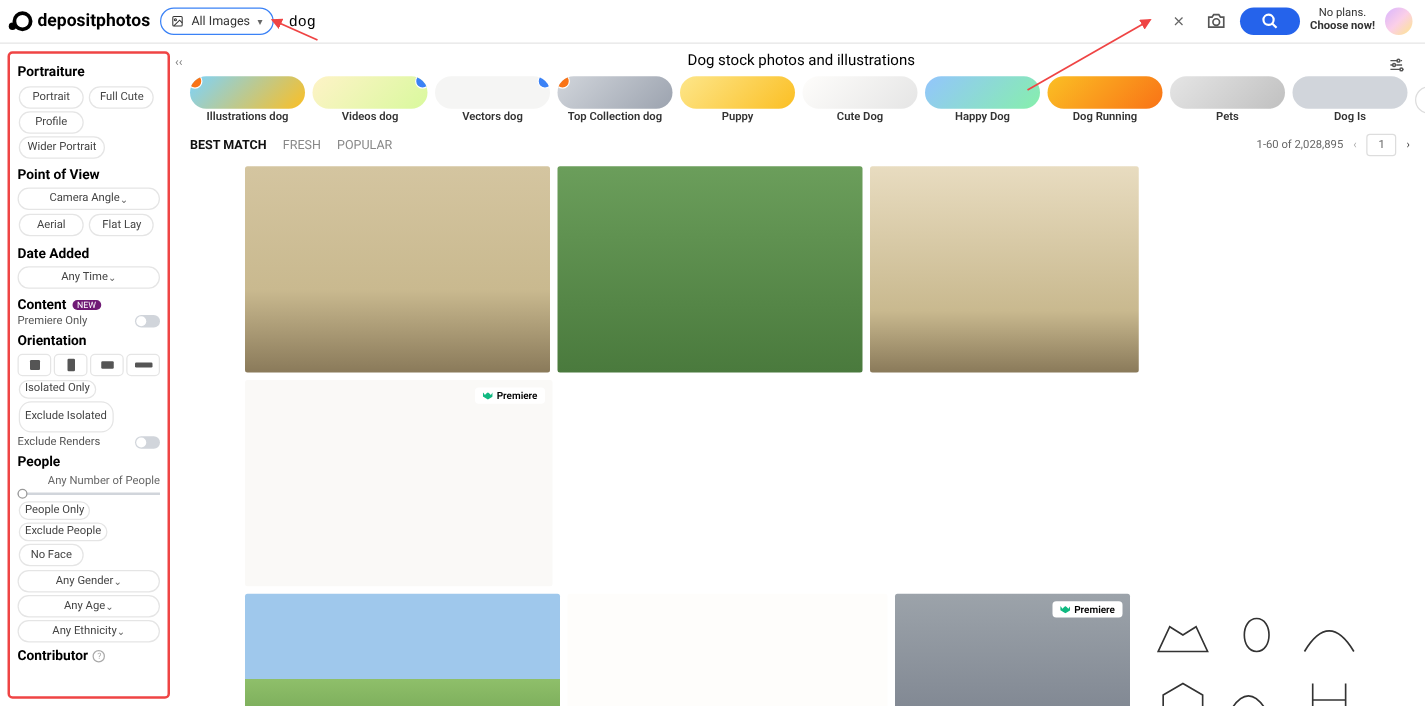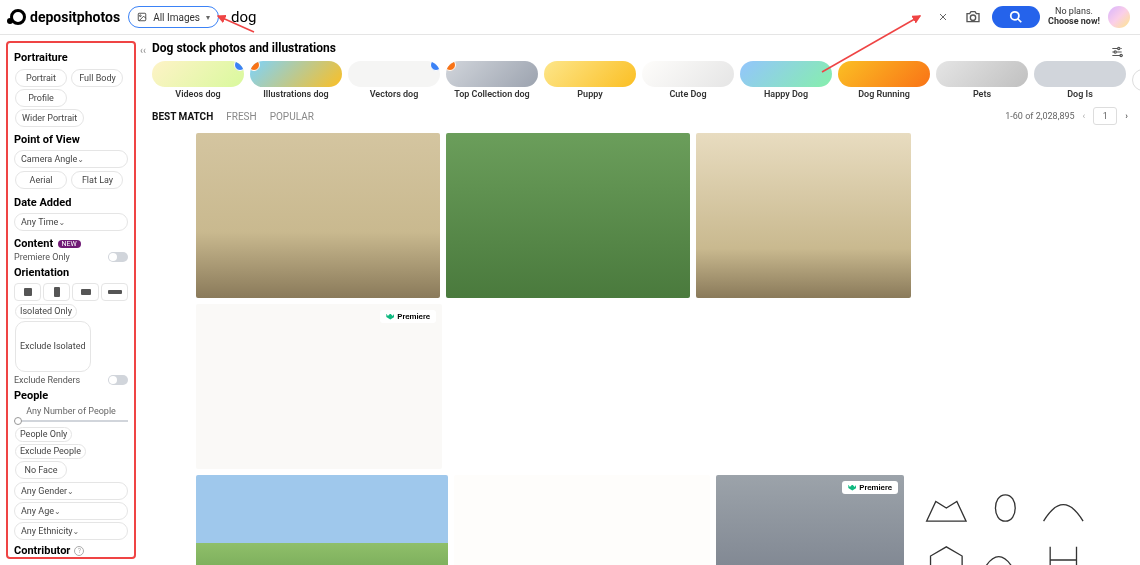--- a/index.html
+++ b/index.html
@@ -4,54 +4,54 @@
 <style>
 *{box-sizing:border-box;margin:0;padding:0;font-family:-apple-system,BlinkMacSystemFont,"Segoe UI",Roboto,Helvetica,Arial,sans-serif;}
 body{width:1140px;height:565px;overflow:hidden;background:#fff;position:relative;}
 
 .header{height:35px;display:flex;align-items:center;padding:0 10px;border-bottom:1px solid #e5e5e5;gap:8px;}
 .logo{display:flex;align-items:center;gap:4px;font-weight:700;font-size:14px;}
 .logo-mark{width:16px;height:16px;border:3px solid #000;border-radius:50%;position:relative;}
 .logo-mark::after{content:'';position:absolute;left:-6px;bottom:-2px;width:6px;height:6px;border-radius:50%;background:#000;}
 .cat-pill{height:22px;border:1px solid #3b82f6;border-radius:11px;display:flex;align-items:center;padding:0 8px;font-size:10px;color:#333;gap:6px;}
 .search-wrap{flex:1;position:relative;}
-.search-input{width:100%;height:22px;border:none;outline:none;font-size:15px;padding:0 4px;}
+.search-input{width:100%;height:22px;border:none;outline:none;font-size:12px;padding:0 4px;font-family:Liberation Mono, monospace;}
 .icon-btn{width:22px;height:22px;display:flex;align-items:center;justify-content:center;color:#555;cursor:pointer;}
 .search-btn{width:48px;height:22px;border-radius:11px;background:#2563eb;display:flex;align-items:center;justify-content:center;}
 .search-btn svg{stroke:#fff;}
 .plans-txt{font-size:9px;line-height:1.1;text-align:center;color:#333;}
 .plans-txt .b{font-weight:700;}
 .avatar{width:22px;height:22px;border-radius:50%;background:linear-gradient(135deg,#d8b4fe,#fbcfe8,#fde68a);}
 
 .main{display:flex;height:calc(100% - 32px);position:relative;}
 .sidebar{width:130px;height:518px;border:2px solid #ef4444;border-radius:4px;margin:6px;padding:6px;overflow:hidden;font-size:10px;position:relative;}
 .collapse-ind{position:absolute;left:140px;top:10px;font-size:10px;color:#888;}
 .sec-title{font-size:11px;font-weight:700;margin:2px 0 4px;}
 .pill{display:inline-flex;align-items:center;justify-content:center;height:18px;min-width:52px;padding:2px 6px;background:#fff;border:1px solid #e5e5e5;border-radius:10px;font-size:9px;margin:1px;color:#444;}
-.wide-select{width:100%;height:18px;border:1px solid #e5e5e5;border-radius:10px;font-size:9px;padding:0 6px;display:flex;align-items:center;justify-content:flex-start;margin:2px 0;color:#444;}
+.wide-select{width:100%;height:18px;border:1px solid #e5e5e5;border-radius:10px;font-size:9px;padding:0 6px;display:flex;align-items:center;justify-content:center;margin:2px 0;color:#444;}
 .chev{font-size:8px;color:#666;}
 .new-badge{display:inline-block;background:#701a75;color:#fff;font-size:7px;padding:0 4px;border-radius:6px;vertical-align:middle;margin-left:2px;}
 .toggle-row{display:flex;align-items:center;justify-content:space-between;font-size:9px;color:#555;margin:2px 0;}
 .toggle{width:20px;height:10px;background:#d1d5db;border-radius:5px;position:relative;}
 .toggle::after{content:'';position:absolute;width:8px;height:8px;background:#fff;border-radius:50%;top:1px;left:1px;}
 .orient-row{display:flex;gap:2px;margin:2px 0;}
 .orient-box{flex:1;height:18px;border:1px solid #e5e5e5;border-radius:4px;display:flex;align-items:center;justify-content:center;}
 .shape{background:#555;border-radius:1px;}
 .sq{width:8px;height:8px;}
 .pt{width:6px;height:10px;}
 .ls{width:10px;height:6px;}
 .pn{width:14px;height:4px;}
 .range-line{height:2px;background:#d1d5db;margin:4px 0;position:relative;}
 .range-dot{width:8px;height:8px;background:#fff;border:1px solid #999;border-radius:50%;position:absolute;top:-3px;left:0;}
-.muted{font-size:9px;color:#666;display:block;text-align:center;margin-bottom:2px;}
+.muted{font-size:9px;color:#666;display:block;text-align:right;margin-bottom:2px;}
 .contributor-row{display:flex;align-items:center;gap:4px;margin-top:4px;font-size:11px;font-weight:700;}
 .qmark{width:10px;height:10px;border:1px solid #aaa;border-radius:50%;display:flex;align-items:center;justify-content:center;font-size:7px;color:#aaa;font-weight:400;}
 
 .content{flex:1;padding:6px 10px;overflow:hidden;position:relative;}
-.page-title{font-size:12px;font-weight:700;margin-bottom:6px;}
+.page-title{font-size:12px;font-weight:400;margin-bottom:6px;text-align:center;}
 .settings-icon{position:absolute;right:12px;top:6px;}
 .cat-scroll{display:flex;gap:6px;align-items:flex-start;position:relative;margin-bottom:8px;}
 .cat-item{width:92px;flex-shrink:0;text-align:center;}
 .cat-thumb{height:26px;border-radius:13px;background:#e5e5e5;position:relative;overflow:hidden;}
 .cat-label{font-size:9px;font-weight:600;margin-top:2px;color:#333;}
 .badge-dot{position:absolute;width:12px;height:12px;border-radius:50%;top:-2px;border:1px solid #fff;}
 .scroll-next{width:22px;height:22px;border:1px solid #ddd;border-radius:50%;background:#fff;display:flex;align-items:center;justify-content:center;align-self:center;font-size:10px;color:#666;flex-shrink:0;}
 .tabs-row{display:flex;align-items:center;justify-content:space-between;margin-bottom:8px;}
 .tabs{display:flex;gap:13px;font-size:10px;color:#888;}
 .tabs .active{color:#111;font-weight:700;}
@@ -129,21 +129,21 @@
   </div>
   <div class="avatar"></div>
 </div>
 
 <div class="main">
 
   <div class="sidebar">
     <div class="sec-title">Portraiture</div>
     <div>
       <span class="pill">Portrait</span>
-      <span class="pill">Full Body</span>
+      <span class="pill">Full Cute</span>
       <span class="pill">Profile</span>
       <span class="pill">Wider Portrait</span>
     </div>
 
     <div class="sec-title" style="margin-top:5px">Point of View</div>
     <div class="wide-select">
       <span>Camera Angle</span>
       <span class="chev">⌄</span>
     </div>
     <div>
@@ -176,21 +176,21 @@
         </div>
       <div class="orient-box">
           <div class="shape ls"></div>
         </div>
       <div class="orient-box">
           <div class="shape pn"></div>
         </div>
     </div>
     <div>
       <span class="pill" style="text-align:center;line-height:1;padding:2px 4px;height:auto">Isolated Only</span>
-      <span class="pill" style="text-align:center;line-height:1;padding:20px 4px;height:auto">Exclude Isolated</span>
+      <span class="pill" style="text-align:center;line-height:1;padding:7px 4px;height:auto">Exclude Isolated</span>
     </div>
     <div class="toggle-row">
       <span>Exclude Renders</span>
       <span class="toggle"></span>
     </div>
 
     <div class="sec-title" style="margin-top:4px">People</div>
     <span class="muted">Any Number of People</span>
     <div class="range-line">
         <div class="range-dot"></div>
@@ -226,30 +226,30 @@
           <path d="M4 6h10M18 6h2M4 12h4M12 12h8M4 18h14M22 18h-1"></path>
           <circle cx="15" cy="6" r="2"></circle>
           <circle cx="9" cy="12" r="2"></circle>
           <circle cx="19" cy="18" r="2"></circle>
         </svg>
     </div>
     <div class="page-title">Dog stock photos and illustrations</div>
 
     <div class="cat-scroll" id="cat-scroll">
         <div class="cat-item">
+          <div class="cat-thumb" style="background:linear-gradient(135deg,#7dd3fc,#fbbf24);">
+            <div class="badge-dot" style="background: rgb(249, 115, 22); right: auto; left: -2px;"></div>
+          </div>
+          <div class="cat-label">Illustrations dog</div>
+        </div>
+        <div class="cat-item">
           <div class="cat-thumb" style="background:linear-gradient(135deg,#fef3c7,#d9f99d);">
             <div class="badge-dot" style="background: rgb(59, 130, 246); right: -2px; left: auto;"></div>
           </div>
           <div class="cat-label">Videos dog</div>
-        </div>
-        <div class="cat-item">
-          <div class="cat-thumb" style="background:linear-gradient(135deg,#7dd3fc,#fbbf24);">
-            <div class="badge-dot" style="background: rgb(249, 115, 22); right: auto; left: -2px;"></div>
-          </div>
-          <div class="cat-label">Illustrations dog</div>
         </div>
         <div class="cat-item">
           <div class="cat-thumb" style="background:#f5f5f4;">
             <div class="badge-dot" style="background: rgb(59, 130, 246); right: -2px; left: auto;"></div>
           </div>
           <div class="cat-label">Vectors dog</div>
         </div>
         <div class="cat-item">
           <div class="cat-thumb" style="background:linear-gradient(135deg,#d1d5db,#9ca3af);">
             <div class="badge-dot" style="background: rgb(249, 115, 22); right: auto; left: -2px;"></div>

